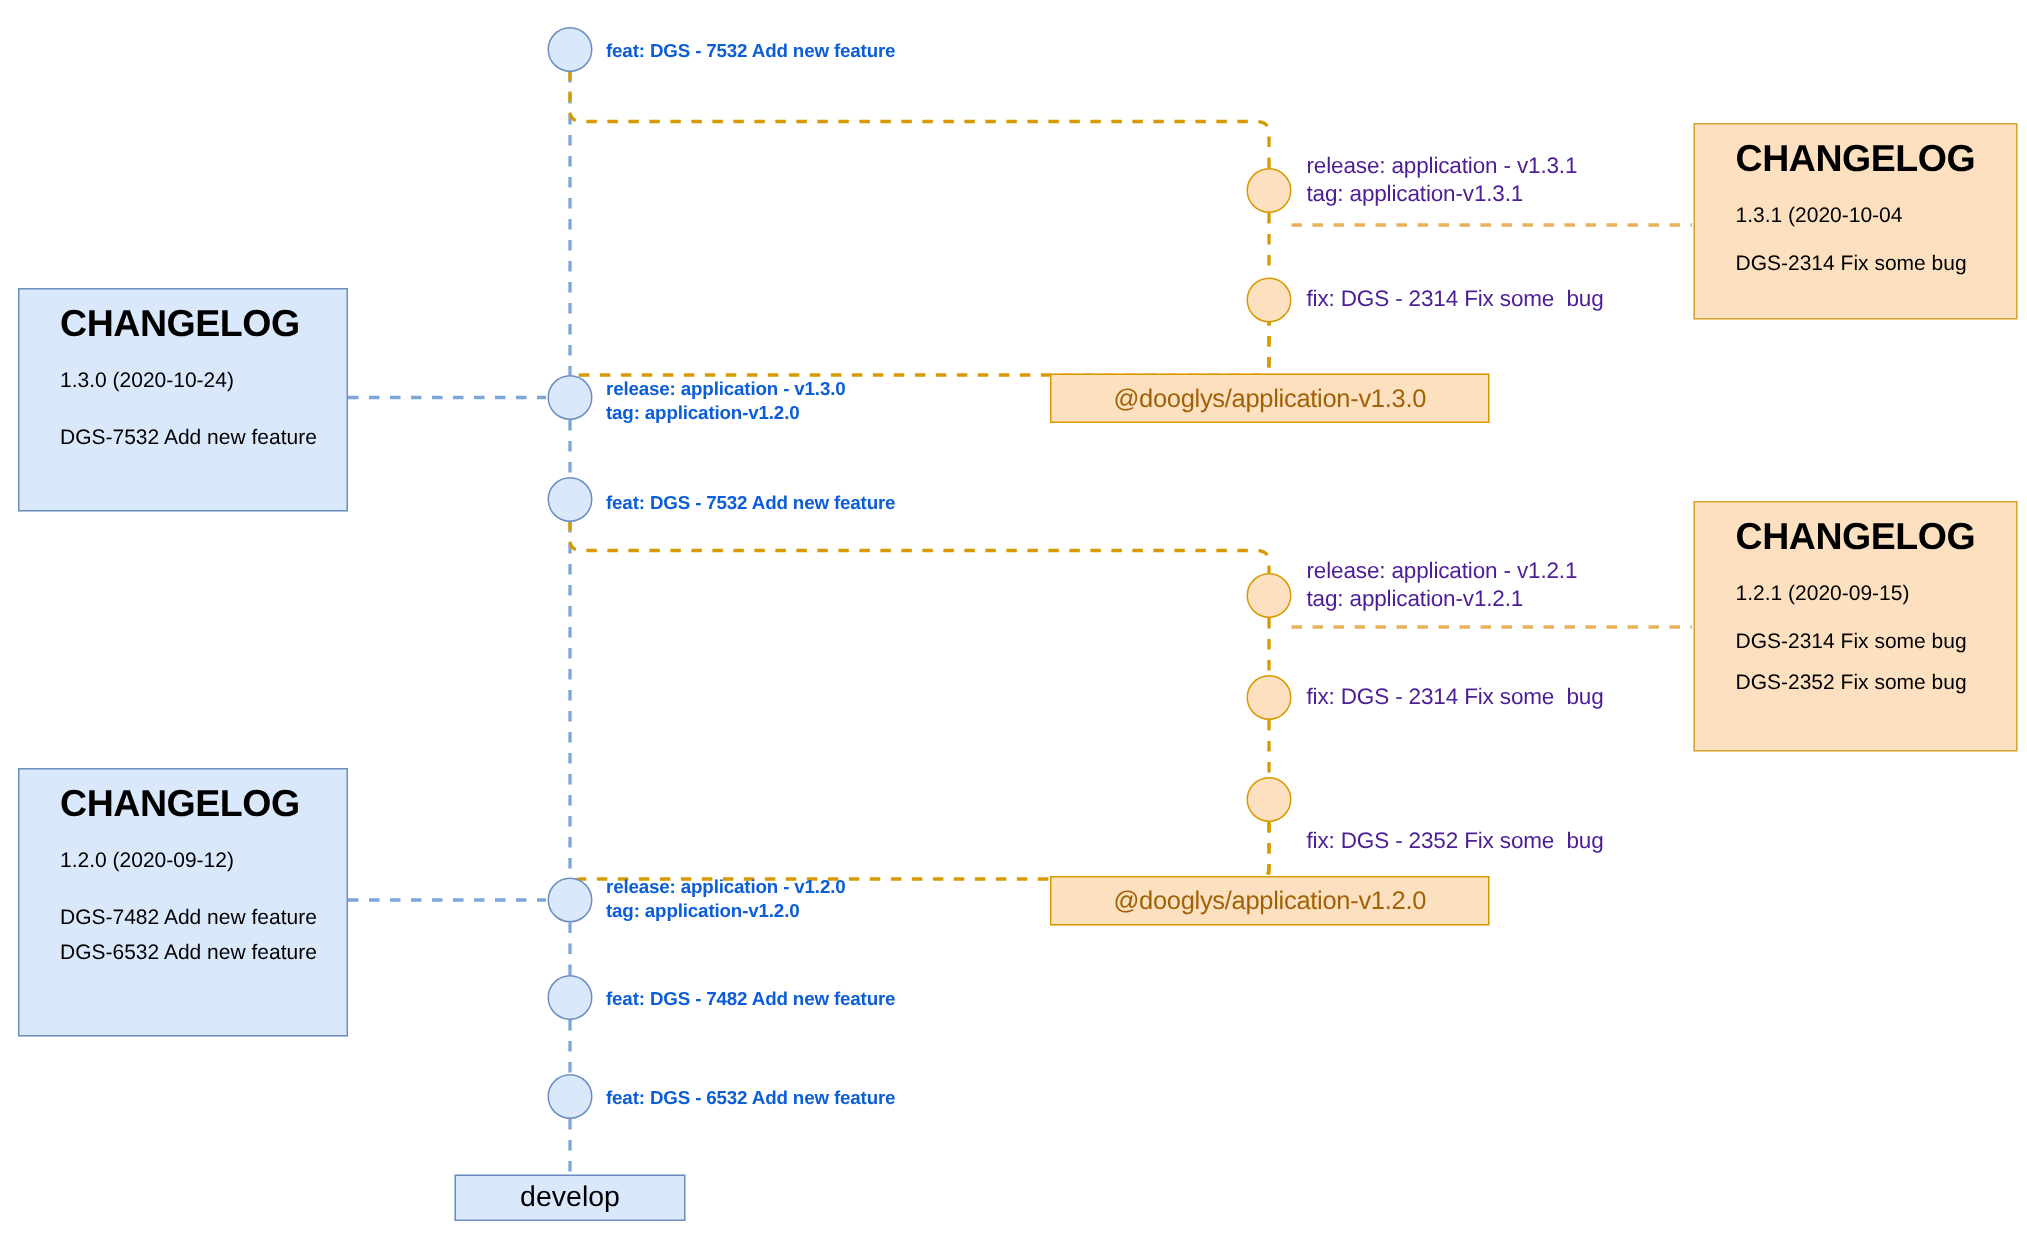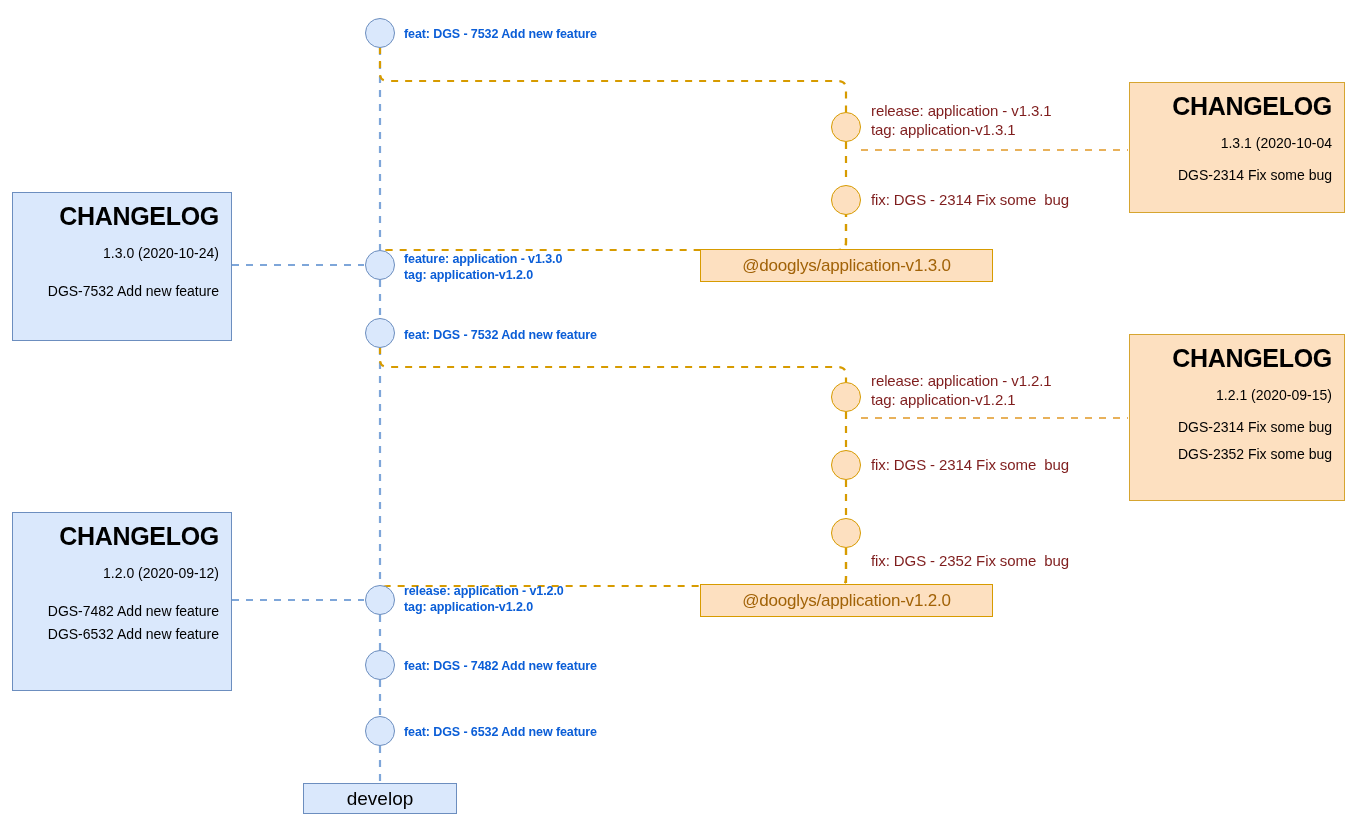--- a/index.html
+++ b/index.html
@@ -54,33 +54,32 @@
     white-space: pre;
     line-height: 1.28;
   }
   .label.blue {
     color: #0b5ed7;
     font-size: 12.5px;
     font-weight: bold;
     letter-spacing: -0.1px;
   }
   .label.orange {
-    color: #7f1d1d;
+    color: #4c1d95;
     font-size: 15px;
     font-weight: normal;
     letter-spacing: -0.1px;
   }
 
   
   .changelog {
     position: absolute;
     box-sizing: border-box;
     z-index: 2;
-    padding: 10px 12px 8px 12px;
-    text-align: right;
+    padding: 10px 12px 8px 27px;
   }
   .changelog.blue {
     background: #dae8fc;
     border: 1.4px solid #6c8ebf;
   }
   .changelog.orange {
     background: #fde0c0;
     border: 1.6px solid #d6a530;
   }
   .changelog .cl-title {
@@ -185,21 +184,21 @@
   <div class="node blue" style="left:365px; top:716px;"></div>
 
   <div class="node orange" style="left:831px; top:112px;"></div>
   <div class="node orange" style="left:831px; top:185px;"></div>
   <div class="node orange" style="left:831px; top:382px;"></div>
   <div class="node orange" style="left:831px; top:450px;"></div>
   <div class="node orange" style="left:831px; top:518px;"></div>
 
   <div class="label blue" style="left:404px; top:26px;">feat: DGS - 7532 Add new feature</div>
 
-  <div class="label blue" style="left:404px; top:251px;">feature: application - v1.3.0
+  <div class="label blue" style="left:404px; top:251px;">release: application - v1.3.0
 tag: application-v1.2.0</div>
 
   <div class="label blue" style="left:404px; top:327px;">feat: DGS - 7532 Add new feature</div>
 
   <div class="label blue" style="left:404px; top:583px;">release: application - v1.2.0
 tag: application-v1.2.0</div>
 
   <div class="label blue" style="left:404px; top:658px;">feat: DGS - 7482 Add new feature</div>
 
   <div class="label blue" style="left:404px; top:724px;">feat: DGS - 6532 Add new feature</div>

